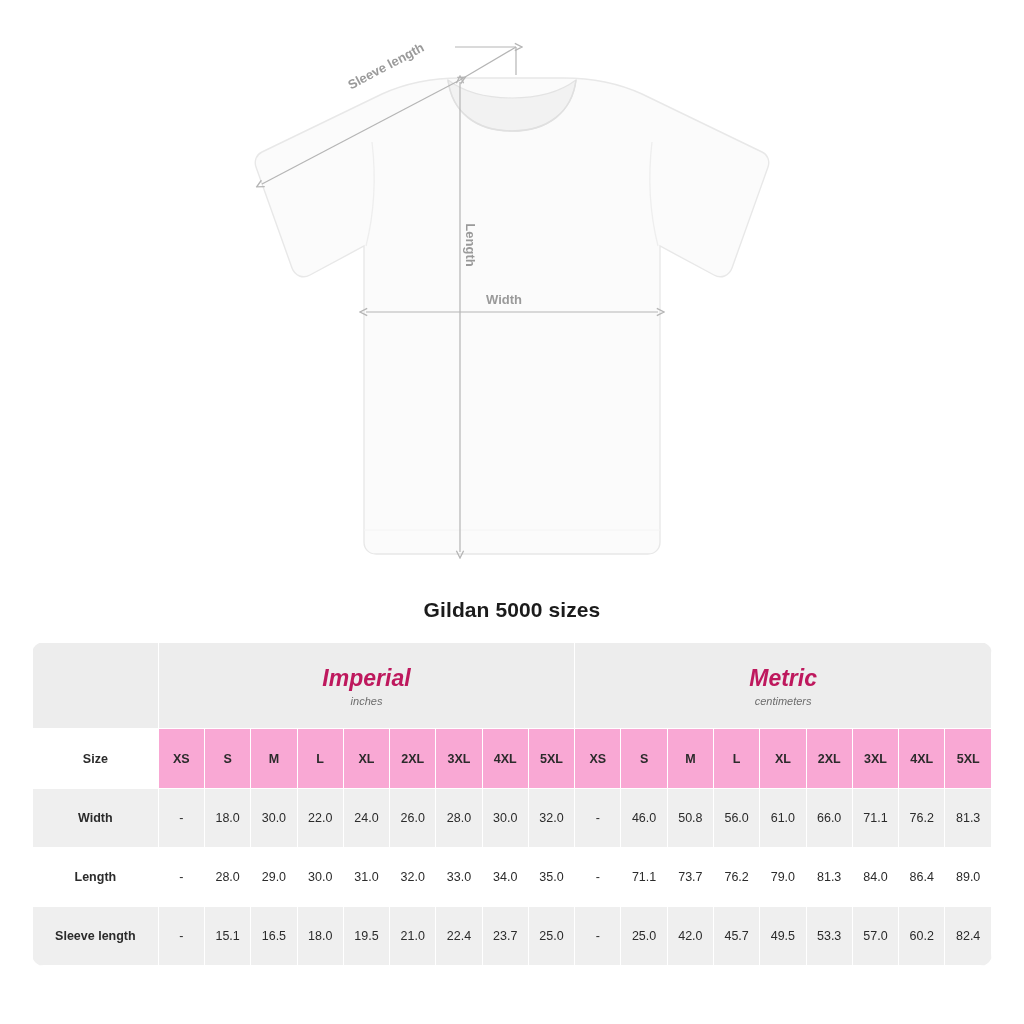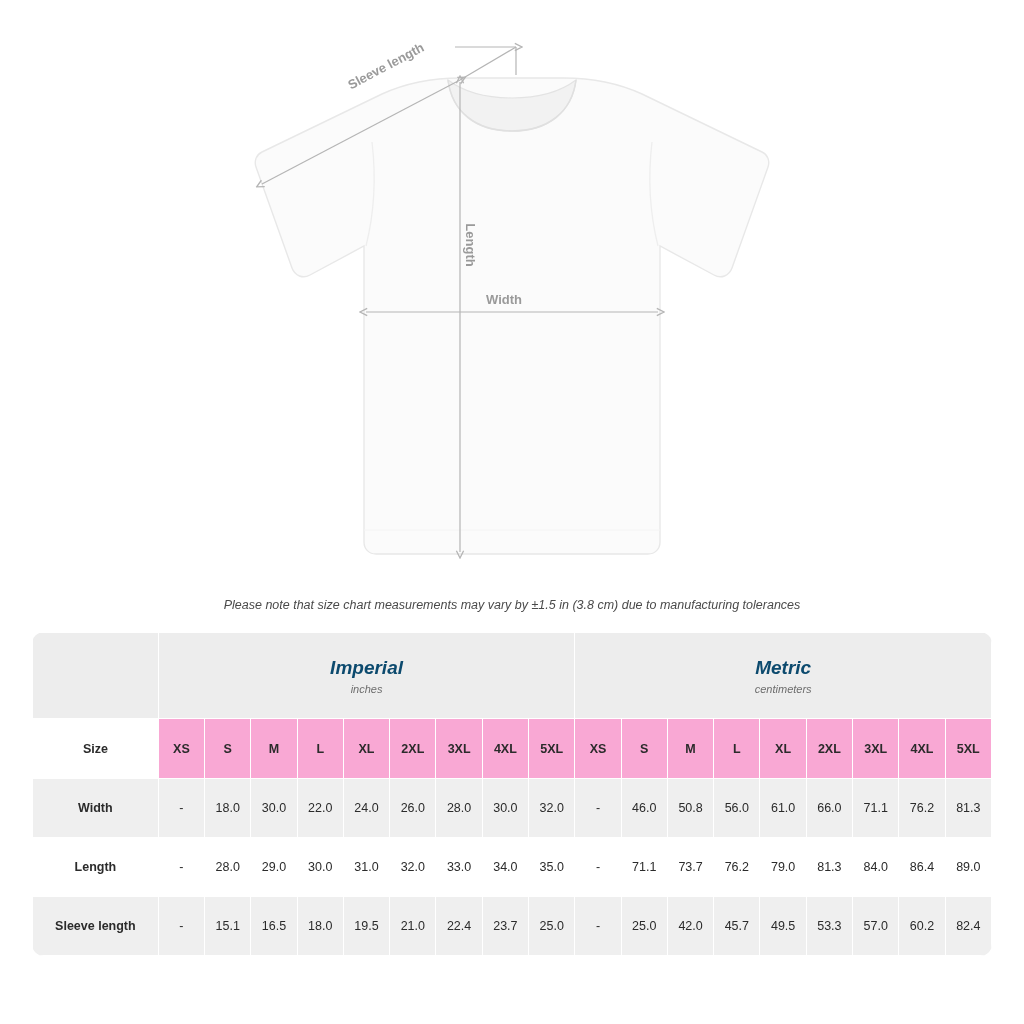--- a/index.html
+++ b/index.html
@@ -63,24 +63,24 @@
     color: #2b2b2b;
     padding: 0;
     border: 1px solid #ffffff;
   }
   .unit-row td {
     background: #ededed;
     height: 86px;
     border: none;
   }
   .unit-name {
-    font-size: 19px;
+    font-size: 23px;
     font-style: italic;
     font-weight: bold;
-    color: #0c4a6e;
+    color: #be185d;
     display: block;
     line-height: 1.25;
   }
   .unit-sub {
     font-size: 11px;
     font-style: italic;
     color: #6d6d6d;
     display: block;
     margin-top: 3px;
   }
@@ -172,21 +172,21 @@
       <text x="466" y="245" transform="rotate(90 466 245)" font-family="Liberation Sans, sans-serif" font-size="13" font-weight="bold" fill="#9a9a9a" text-anchor="middle">Length</text>
 
       <g>
         <line x1="366" y1="312" x2="658" y2="312" stroke="#b5b5b5" stroke-width="1.2" marker-start="url(#arrow-start)" marker-end="url(#arrow-end)"></line>
       </g>
       <text x="504" y="304" font-family="Liberation Sans, sans-serif" font-size="13" font-weight="bold" fill="#9a9a9a" text-anchor="middle">Width</text>
     </svg>
   </div>
 
   <div class="title-block">
-    <div class="chart-note">Please note that size chart measurements may vary by ±1.5 in (3.8 cm) due to manufacturing tolerances</div>
+    <div class="chart-title">Gildan 5000 sizes</div>
   </div>
 
   <div class="table-wrap">
     <table class="size-table">
       <colgroup>
         <col class="col-first">
         <col class="col-cell">
           <col class="col-cell">
           <col class="col-cell">
           <col class="col-cell">

